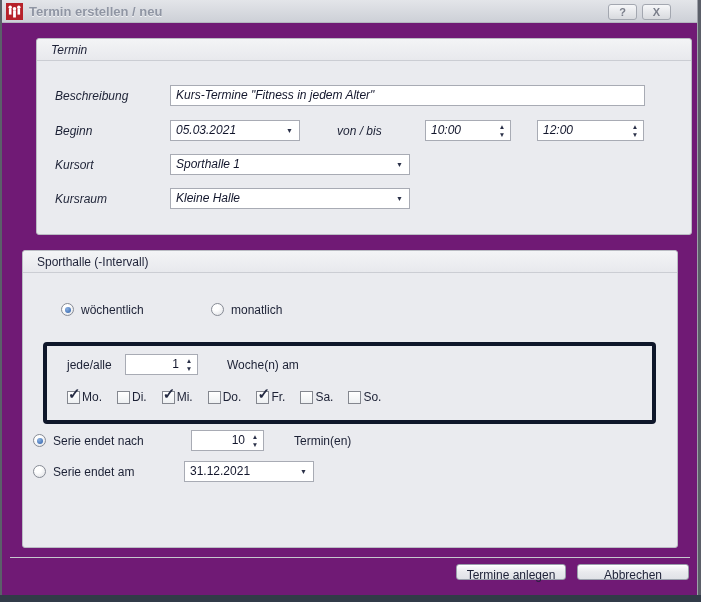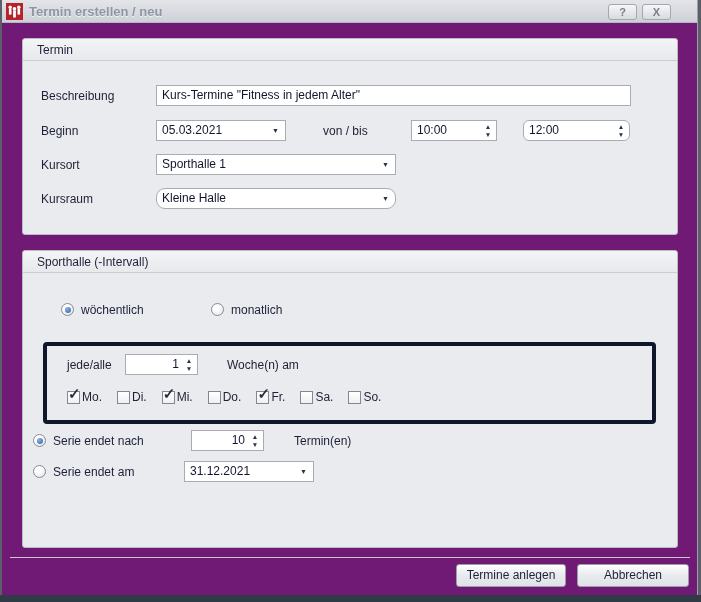--- a/index.html
+++ b/index.html
@@ -58,21 +58,21 @@
 
   .weekday-row { position:absolute; left:20px; top:44px; display:flex; align-items:center; }
   .weekday { display:flex; align-items:center; margin-right:15px; }
   .weekday .cb-label { font-size:12px; color:#1c2135; margin-left:2px; }
 
   .inner-box { position:absolute; left:20px; top:91px; width:613px; height:82px;
     border:4px solid #0f172a; border-radius:4px; }
 
   
   .footer-sep { position:absolute; left:10px; right:11px; top:557px; border-top:1px solid #c6c8ce; }
-  .btn { position:absolute; top:564px; height:23px; border:1px solid #9aa0ab; border-radius:3px;
+  .btn { position:absolute; top:564px; height:16px; border:1px solid #9aa0ab; border-radius:3px;
     background:linear-gradient(#fefefe, #e9eaee 50%, #e0e2e7); box-shadow:inset 0 1px 0 #ffffff;
     font-size:12px; color:#1e2238; text-align:center; line-height:21px; cursor:default; }
 </style>
 </head>
 <body>
 
 <div class="window">
 
   <div class="titlebar">
     <div class="app-icon">
@@ -86,57 +86,57 @@
           <circle cx="12.8" cy="4.2" r="1.7"></circle>
             <rect x="11.5" y="5.6" width="2.6" height="6.0"></rect>
         </g>
       </svg>
     </div>
     <div class="title-text">Termin erstellen / neu</div>
     <div class="tb-btn tb-help">?</div>
     <div class="tb-btn tb-close">X</div>
   </div>
 
-  <div class="groupbox" style="left:22px; top:38px; width:656px; height:197px;">
+  <div class="groupbox" style="left:36px; top:38px; width:656px; height:197px;font-style:italic;">
     <div class="group-header">
       <div class="group-title">Termin</div>
     </div>
 
     <div class="label" style="left:18px; top:50px;">Beschreibung</div>
     <div class="field" style="left:133px; top:46px; width:475px;">Kurs-Termine "Fitness in jedem Alter"</div>
 
     <div class="label" style="left:18px; top:85px;">Beginn</div>
     <div class="field combo" style="left:133px; top:81px; width:130px;">
       <span>05.03.2021</span>
       <span class="arrow">▼</span>
     </div>
     <div class="label" style="left:300px; top:85px;">von / bis</div>
     <div class="field spinbox" style="left:388px; top:81px; width:86px;">
       <span>10:00</span>
       <span class="spin">
         <span>▲</span>
         <span>▼</span>
       </span>
     </div>
-    <div class="field spinbox" style="left:500px; top:81px; width:107px;border-radius:6px;">
+    <div class="field spinbox" style="left:500px; top:81px; width:107px;">
       <span>12:00</span>
       <span class="spin">
         <span>▲</span>
         <span>▼</span>
       </span>
     </div>
 
     <div class="label" style="left:18px; top:119px;">Kursort</div>
     <div class="field combo" style="left:133px; top:115px; width:240px;">
       <span>Sporthalle 1</span>
       <span class="arrow">▼</span>
     </div>
 
     <div class="label" style="left:18px; top:153px;">Kursraum</div>
-    <div class="field combo" style="left:133px; top:149px; width:240px;border-radius:9px;">
+    <div class="field combo" style="left:133px; top:149px; width:240px;">
       <span>Kleine Halle</span>
       <span class="arrow">▼</span>
     </div>
   </div>
 
   <div class="groupbox" style="left:22px; top:250px; width:656px; height:298px;">
     <div class="group-header">
       <div class="group-title">Sporthalle (-Intervall)</div>
     </div>
 

